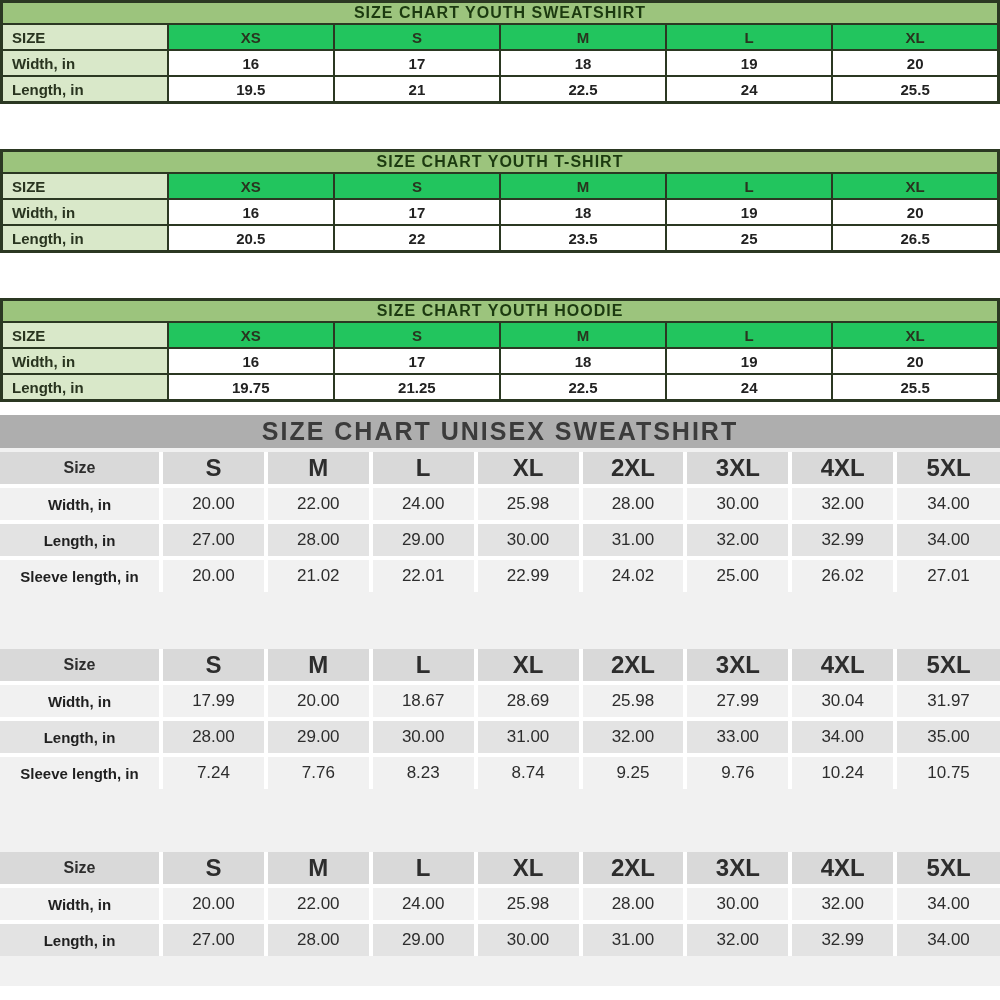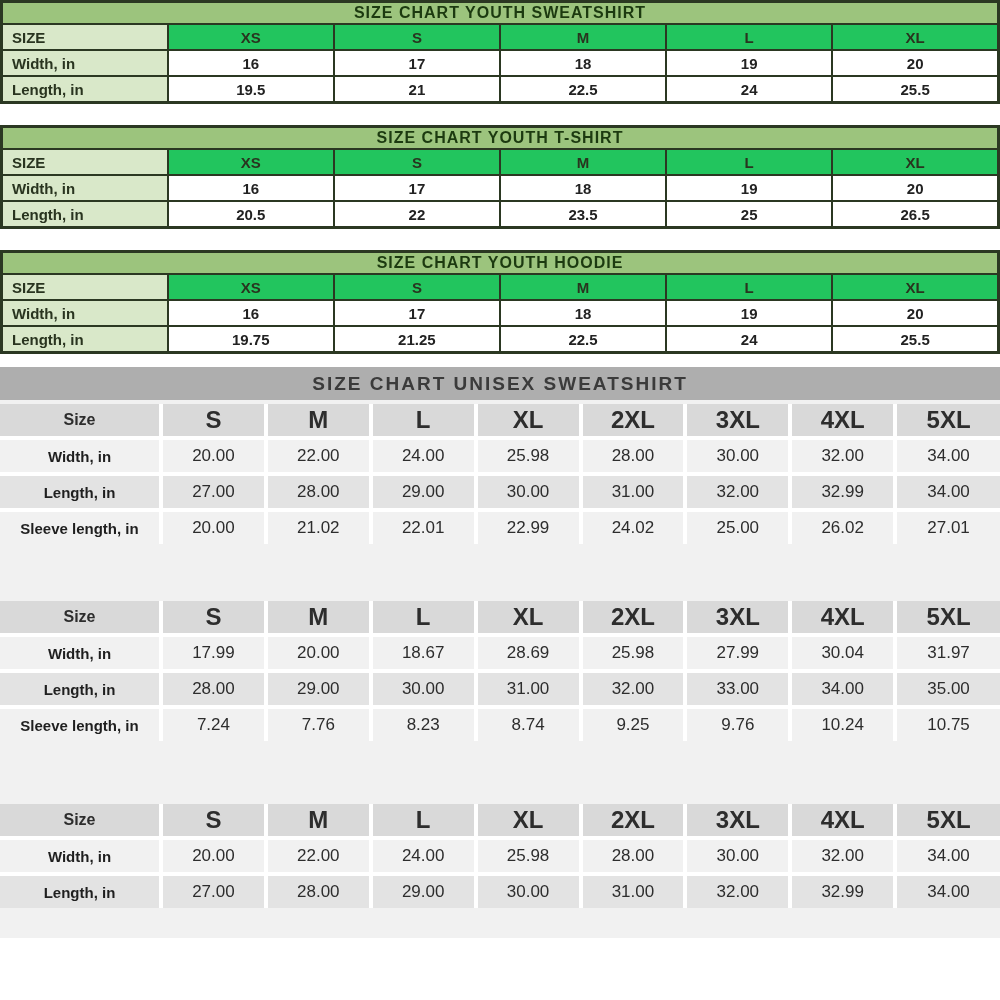--- a/index.html
+++ b/index.html
@@ -10,21 +10,21 @@
     -webkit-font-smoothing: antialiased;
   }
 
   
   .youth-section { width: 1000px; }
   table.youth {
     width: 100%;
     border-collapse: collapse;
     table-layout: fixed;
     border: 3px solid #2b3822;
-    margin-bottom: 21px;
+    margin-bottom: 45px;
   }
   table.youth:last-of-type { margin-bottom: 6px; }
   .youth th, .youth td {
     border: 2px solid #2b3822;
     height: 24px;
     padding: 0 4px;
     font-size: 15px;
     font-weight: 700;
     color: #29341f;
   }
@@ -58,21 +58,21 @@
     background: #f1f1f1;
     padding-bottom: 30px;
   }
   .unisex-block { margin-bottom: 57px; }
   .unisex-block.mid { margin-bottom: 63px; }
   .unisex-block:last-child { margin-bottom: 0; }
   .unisex-banner {
     height: 33px;
     background: #aeaeae;
     color: #3b3b3b;
-    font-size: 19px;
+    font-size: 25px;
     font-weight: 700;
     letter-spacing: 2px;
     display: flex;
     align-items: center;
     justify-content: center;
     margin-bottom: 4px;
   }
   table.unisex {
     width: 100%;
     border-collapse: collapse;

